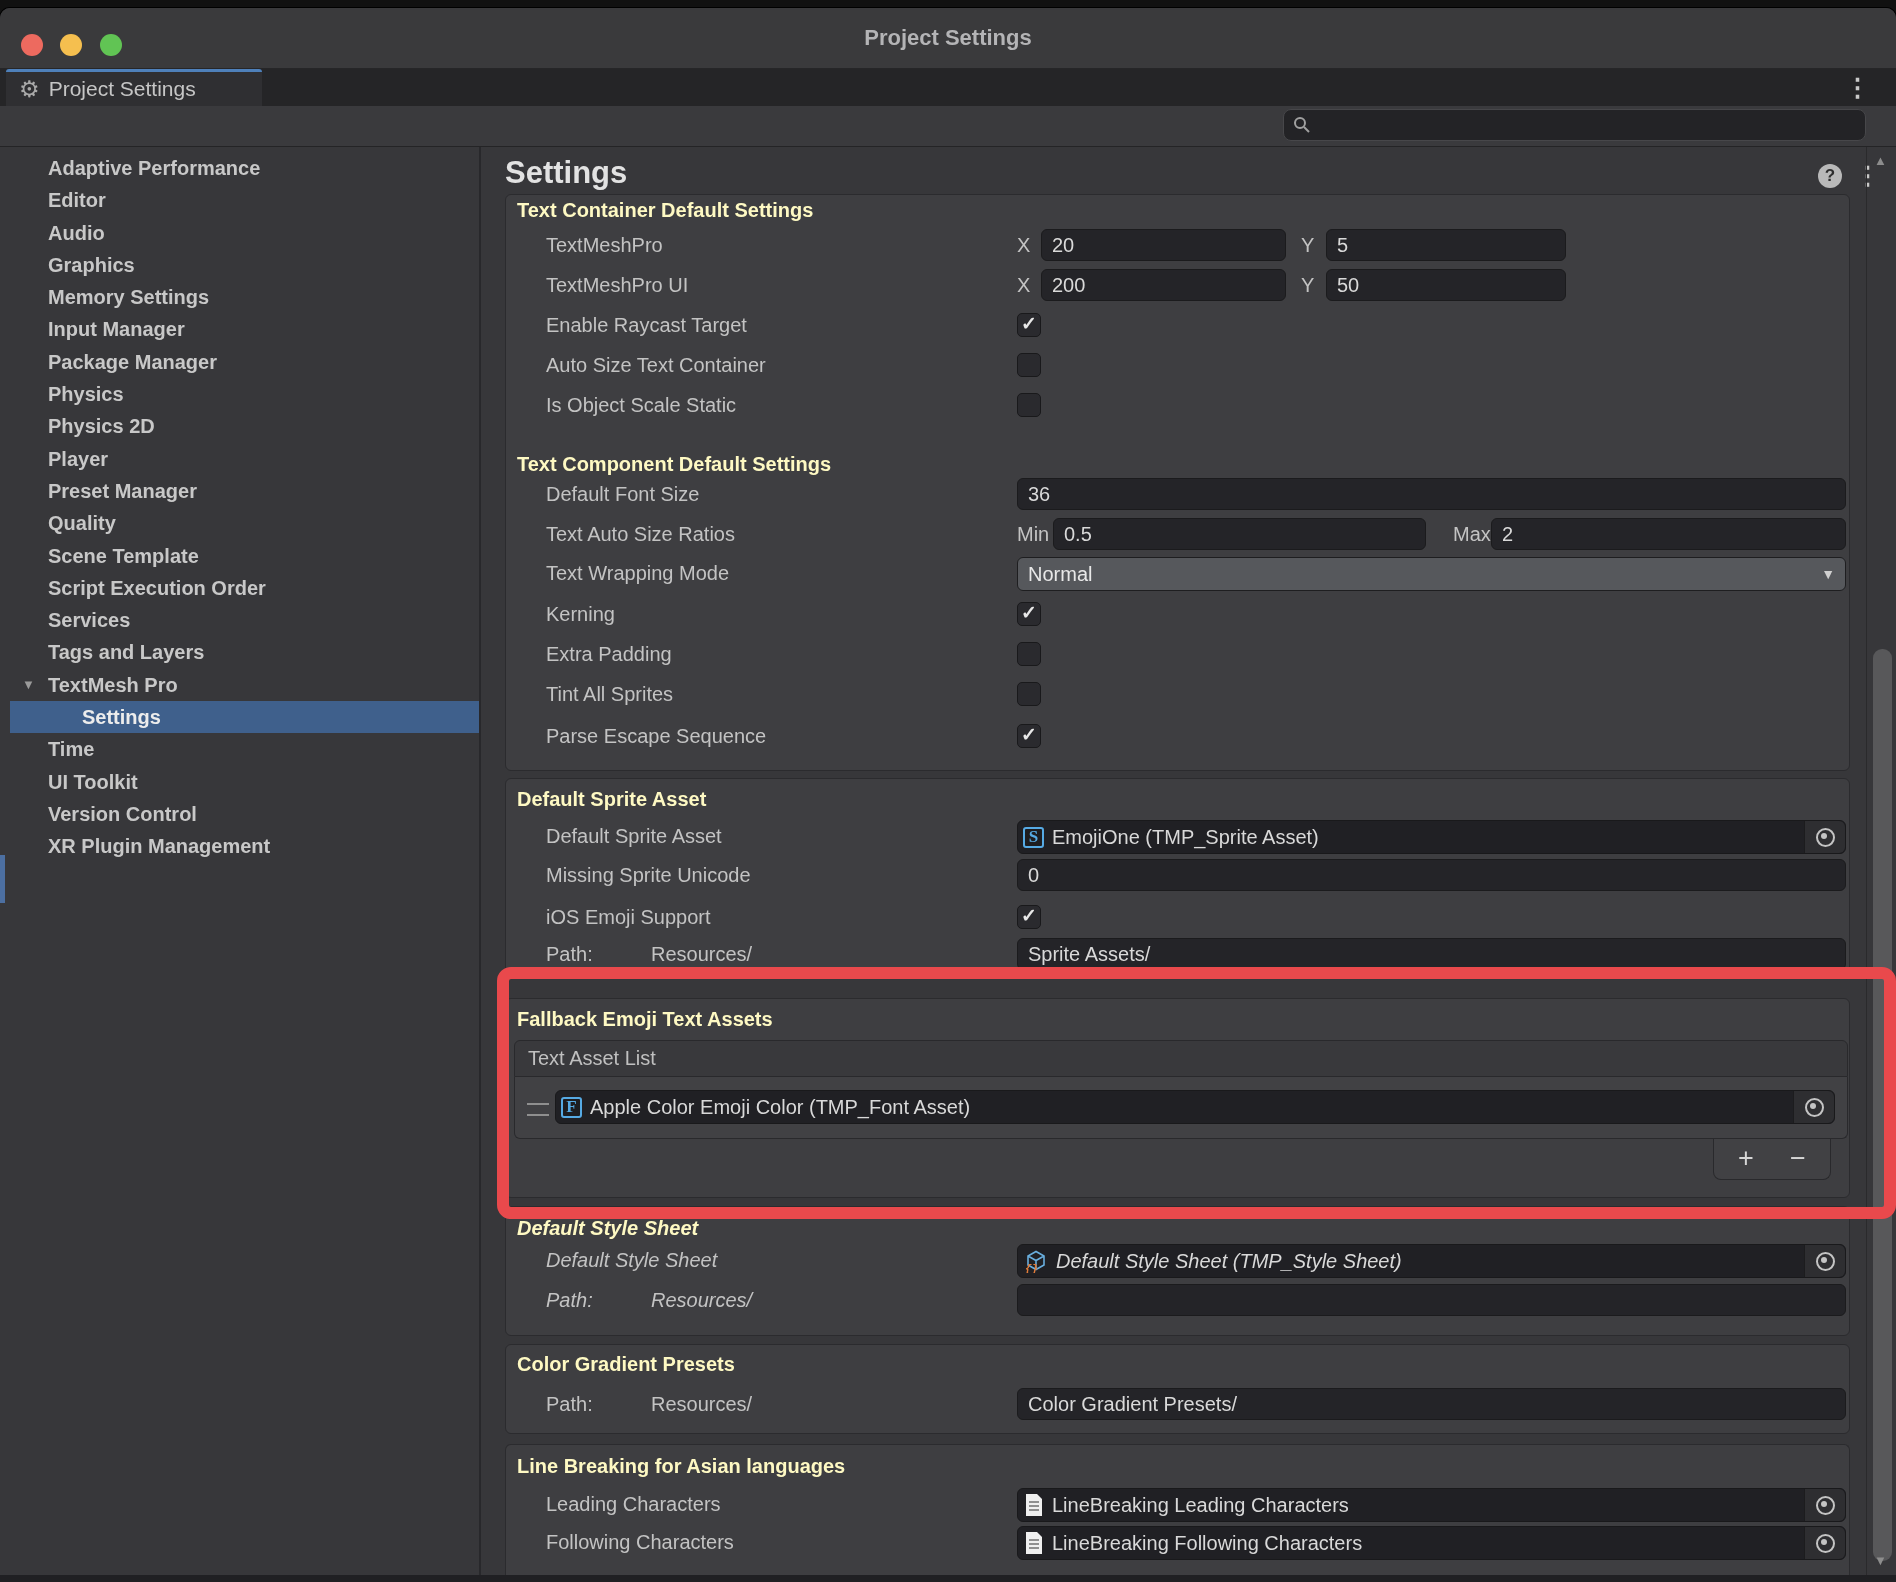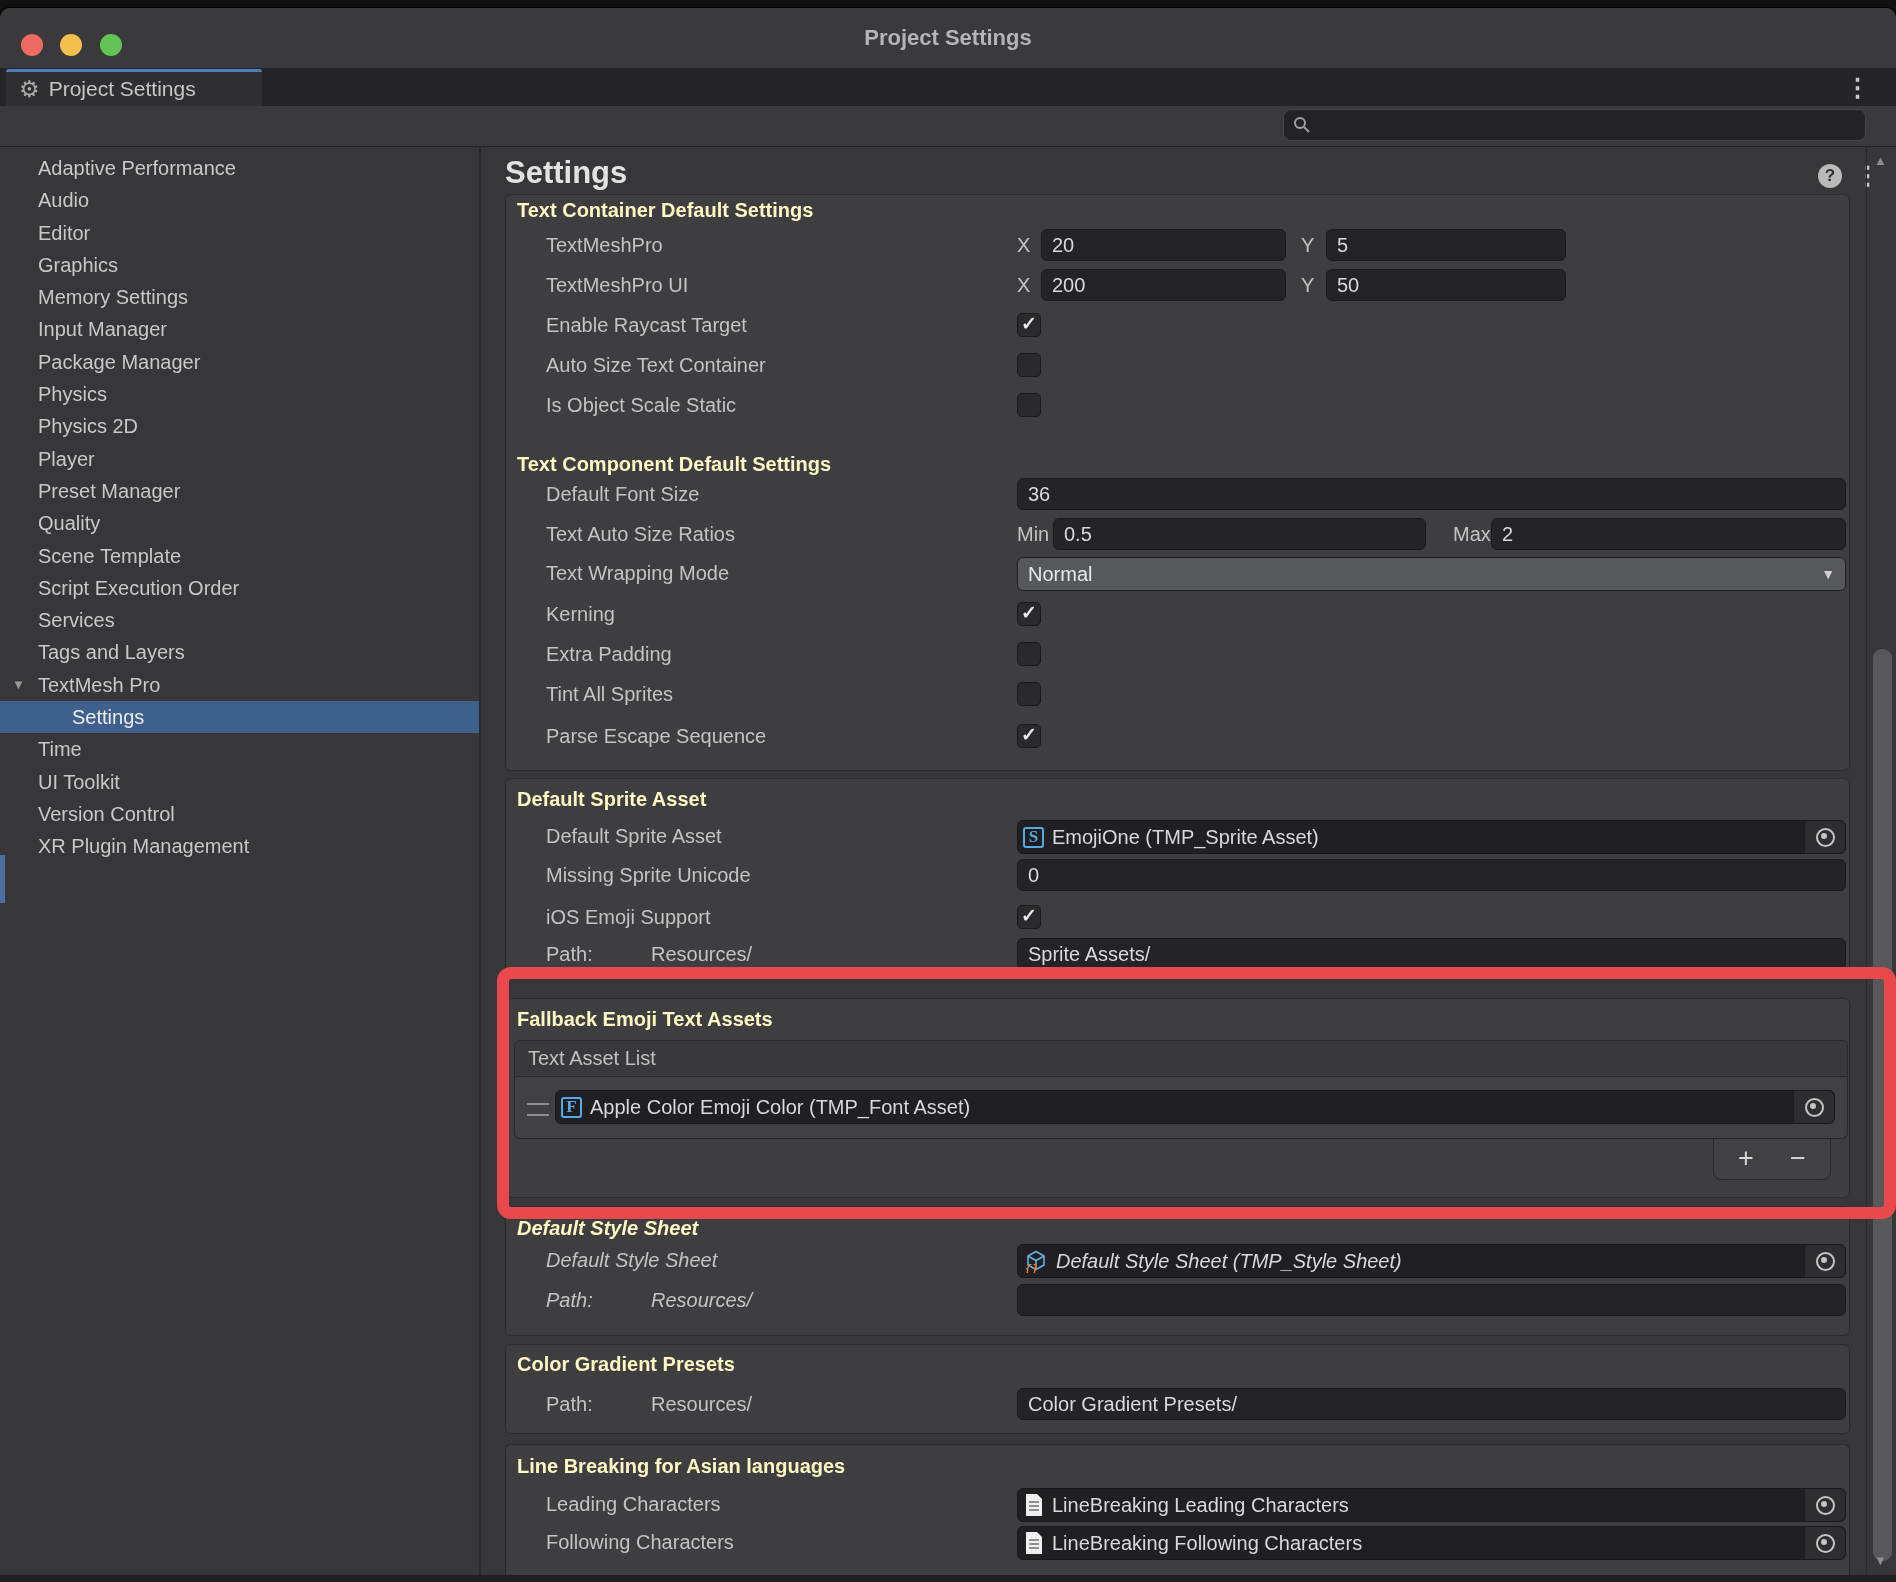--- a/index.html
+++ b/index.html
@@ -24,21 +24,21 @@
   .tabstrip .kebab{position:absolute;left:1845px;top:6px;}
   
   .toolbar{position:absolute;left:0;top:98px;width:100%;height:40px;background:#3a3a3d;border-bottom:1px solid #242426;}
   .search{position:absolute;left:1283px;top:3px;width:583px;height:32px;background:#232326;
     border:1px solid #47474a;border-radius:8px;box-sizing:border-box;display:flex;align-items:center;}
   .search svg{margin-left:9px;}
   .search input{background:transparent;border:none;outline:none;color:#ddd;font-size:19px;width:520px;}
   
   .bodyarea{position:absolute;left:0;top:139px;width:100%;height:1428px;}
   .sidebar{position:absolute;left:0;top:0;width:481px;height:100%;background:#37373a;border-right:2px solid #28282b;box-sizing:border-box;}
-  .sidebar ul{list-style:none;margin:0;padding:5px 0 0 0;}
+  .sidebar ul{list-style:none;margin:0;padding:5px 0 0 10px;font-weight:bold;}
   .sidebar li{position:relative;height:32.3px;line-height:32.3px;padding-left:38px;font-size:20px;color:#c8c8c8;white-space:nowrap;cursor:default;}
   .sidebar li.child{padding-left:72px;}
   .sidebar li.selected{background:#3f608c;color:#ececec;}
   .tri{position:absolute;left:12px;top:0;font-size:13px;color:#9a9a9a;}
   
   .main{position:absolute;left:483px;top:0;width:1413px;height:100%;background:#37373a;}
   .panel-title{position:absolute;left:22px;top:8px;font-size:31px;font-weight:bold;color:#e2e2e2;}
   .help-circle{position:absolute;left:1335px;top:17px;width:24px;height:24px;border-radius:50%;background:#b9b9b9;
     color:#2e2e2e;font-size:17px;font-weight:bold;text-align:center;line-height:24px;}
   .panel-kebab{position:absolute;left:1372px;top:16px;}
@@ -115,22 +115,22 @@
       </svg>
       <input placeholder="" style="">
     </div>
   </div>
 
   <div class="bodyarea">
 
     <div class="sidebar">
       <ul>
         <li>Adaptive Performance</li>
+        <li>Editor</li>
         <li>Audio</li>
-        <li>Editor</li>
         <li>Graphics</li>
         <li>Memory Settings</li>
         <li>Input Manager</li>
         <li>Package Manager</li>
         <li>Physics</li>
         <li>Physics 2D</li>
         <li>Player</li>
         <li>Preset Manager</li>
         <li>Quality</li>
         <li>Scene Template</li>

